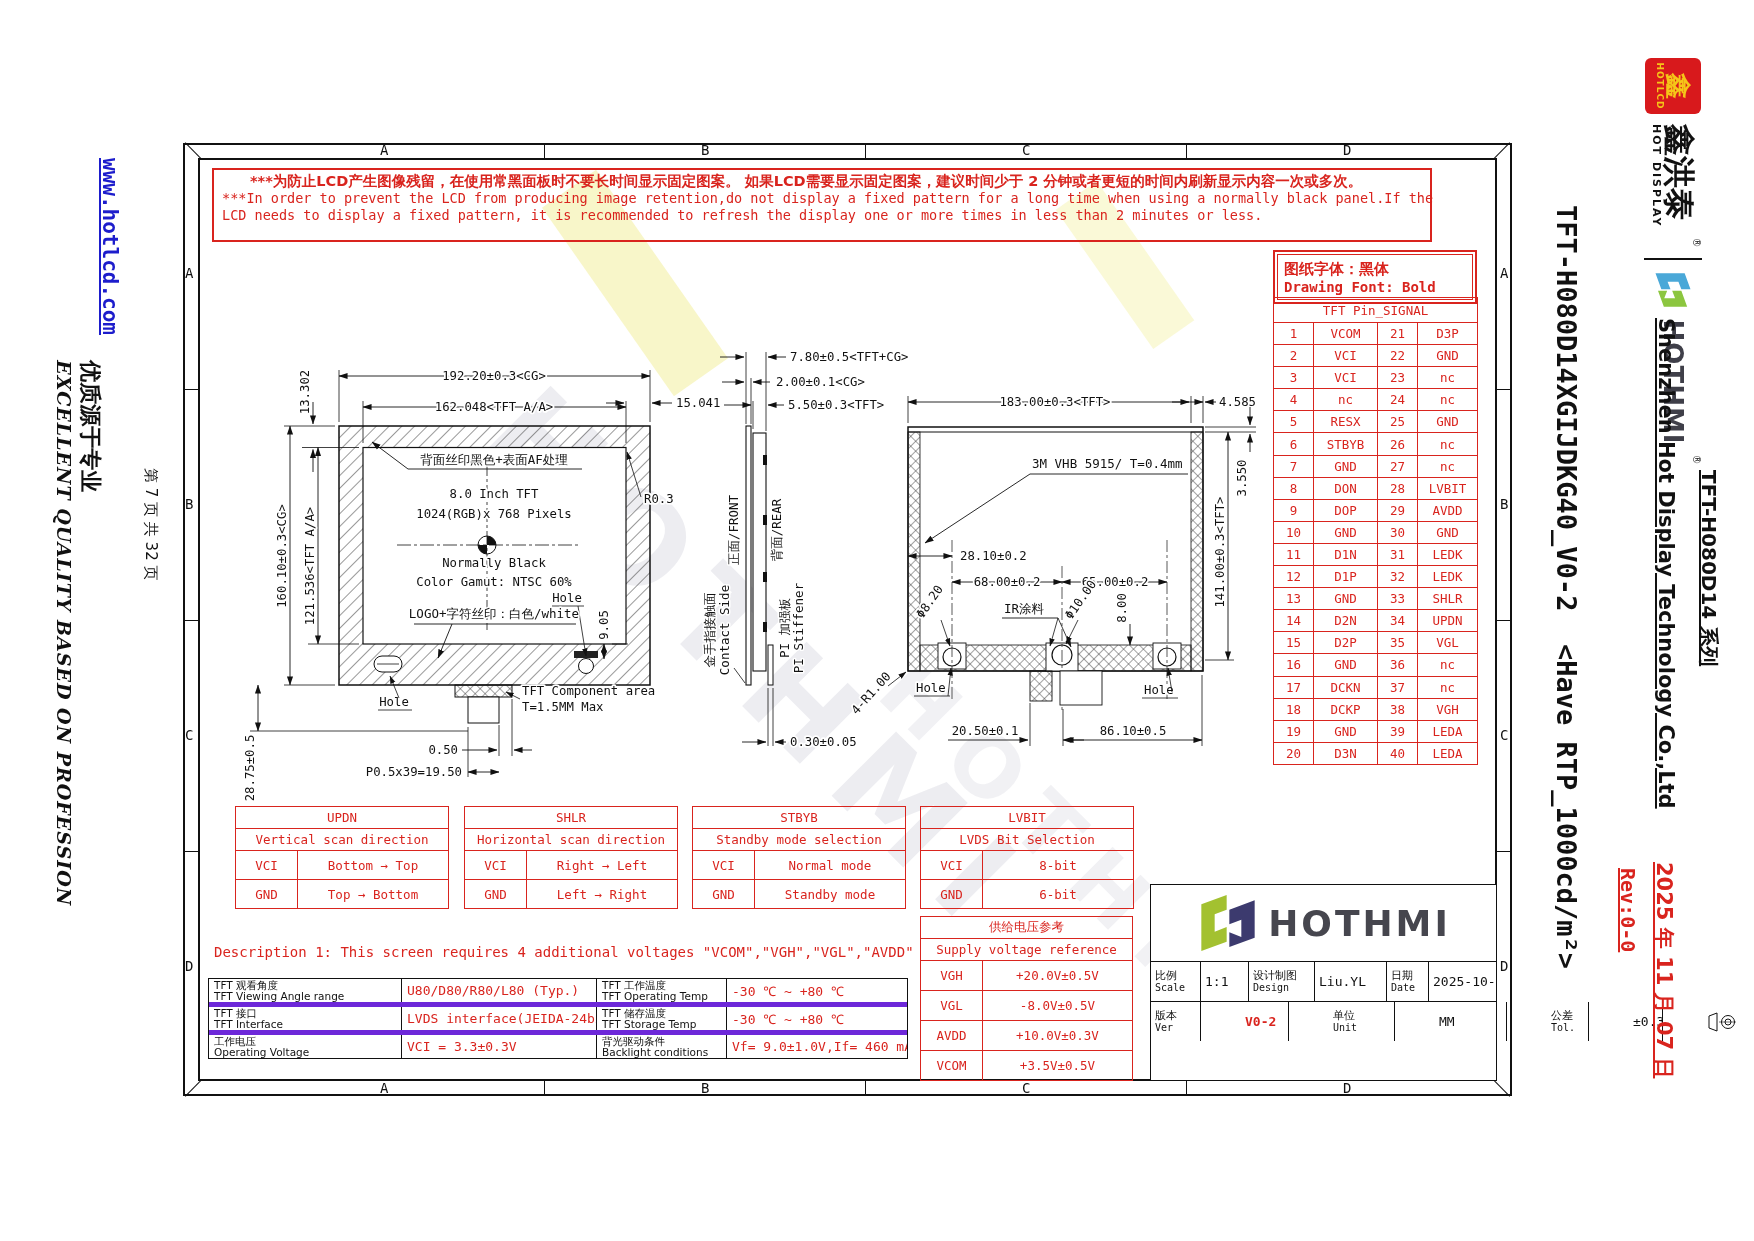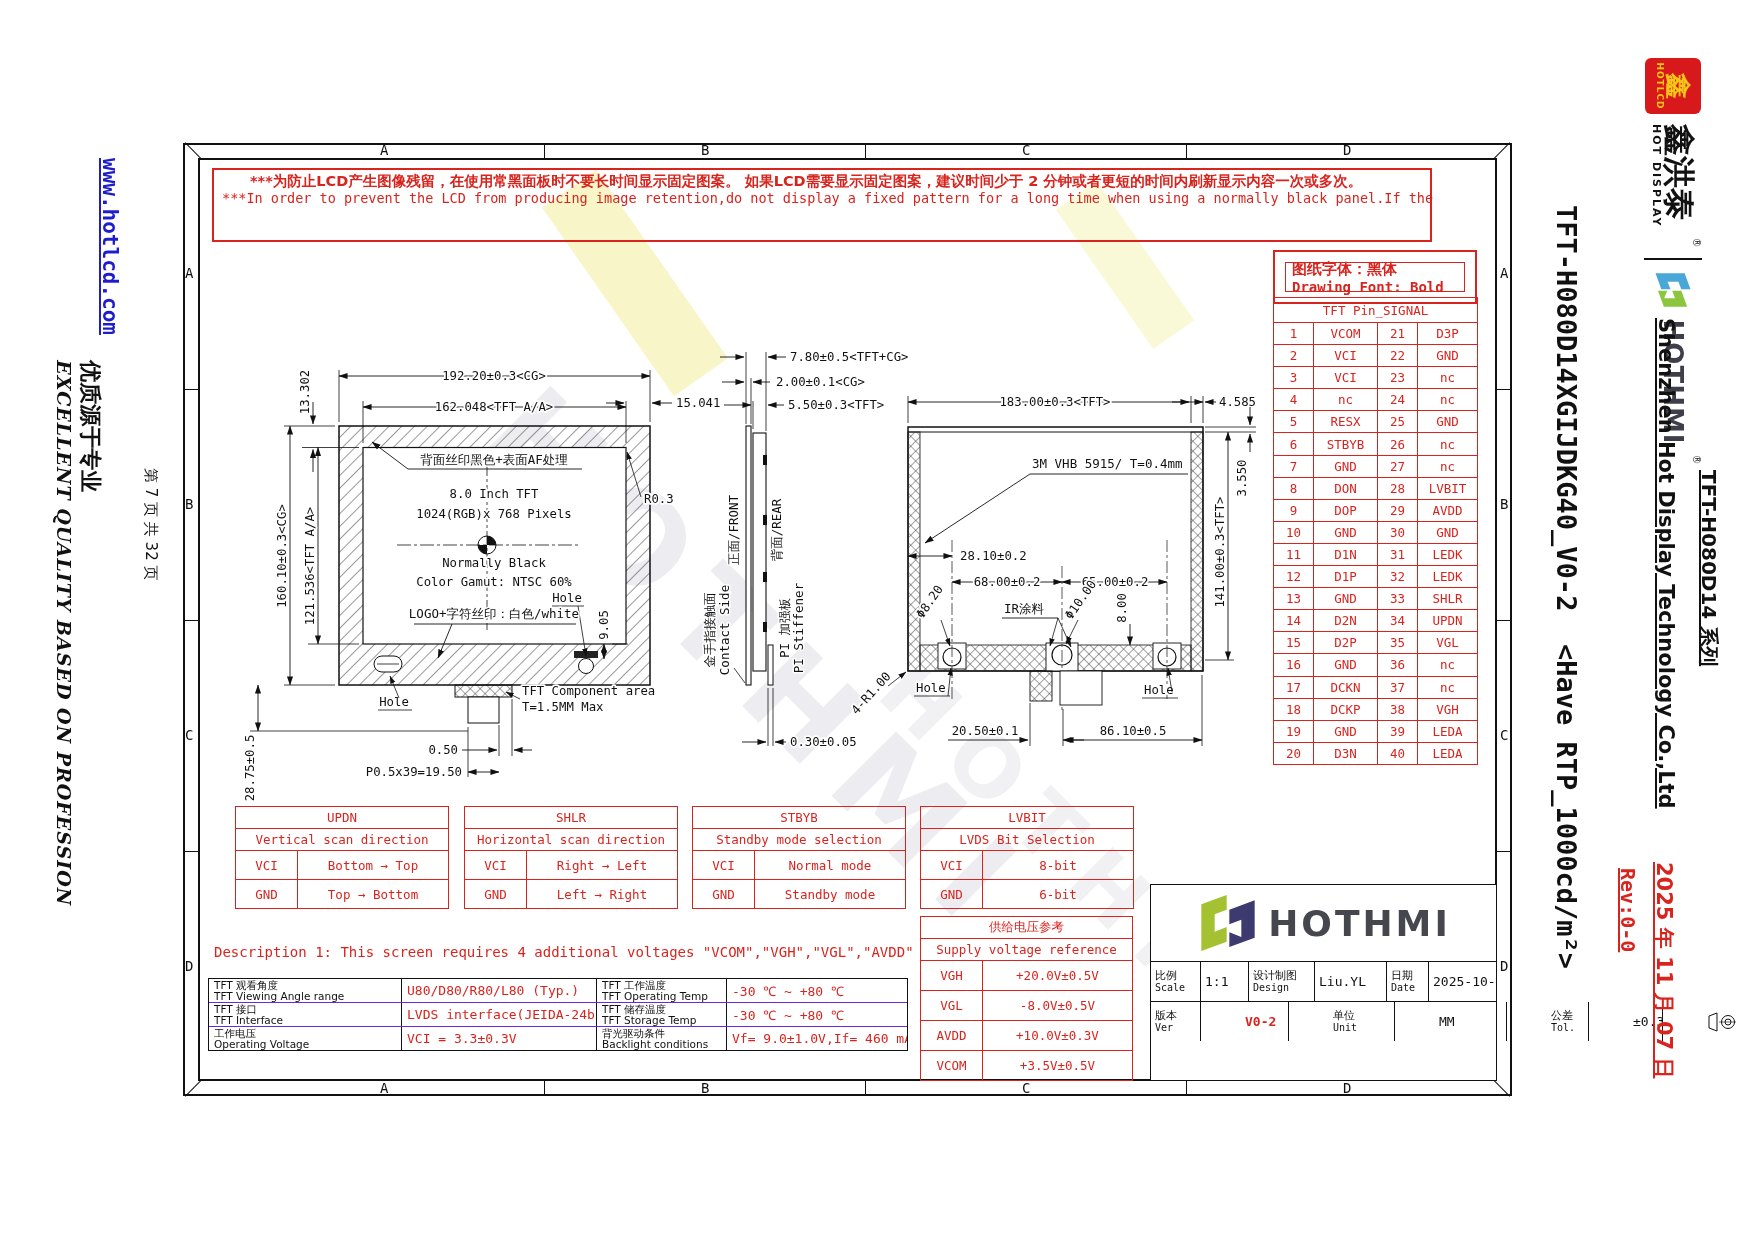--- a/index.html
+++ b/index.html
@@ -14,21 +14,21 @@
   .corner{position:absolute;width:22px;border-top:1.5px solid #111;}
   
   .wm{position:absolute;pointer-events:none;}
   .wm-text{font-weight:bold;letter-spacing:22px;color:rgba(80,80,120,0.10);white-space:nowrap;}
   
   .warnbox{position:absolute;left:212px;top:168px;width:1220px;height:74px;border:2px solid #d9241e;box-sizing:border-box;
            color:#d9241e;padding:3px 8px;}
   .warnbox .wcn{font:bold 14.5px "DejaVu Sans",sans-serif;line-height:17px;white-space:nowrap;margin-left:28px;}
   .warnbox .wen{font:13.5px "DejaVu Sans Mono",monospace;line-height:17px;white-space:nowrap;}
   
-  .fontnote{position:absolute;left:1273px;top:250px;width:204px;height:54px;border:2px solid #d9241e;box-sizing:border-box;padding:10px;}
+  .fontnote{position:absolute;left:1273px;top:250px;width:204px;height:54px;border:2px solid #d9241e;box-sizing:border-box;padding:2px;}
   .fontnote .in{border:1px solid #d9241e;height:100%;box-sizing:border-box;display:flex;flex-direction:column;justify-content:center;padding-left:6px;}
   .fontnote .l1{font:bold 15px "DejaVu Sans",sans-serif;color:#d9241e;}
   .fontnote .l2{font:bold 14px "DejaVu Sans Mono",monospace;color:#d9241e;}
   
   table.red{border-collapse:collapse;table-layout:fixed;}
   table.red th,table.red td{border:1.4px solid #d9241e;color:#d9241e;text-align:center;padding:0;
       font:12.5px "DejaVu Sans Mono",monospace;overflow:hidden;white-space:nowrap;}
   .pinbox{position:absolute;left:1273px;top:297px;width:204px;}
   .pinbox table{width:204px;}
   .pinbox th{height:24px;font-weight:bold;}
@@ -42,21 +42,21 @@
   .supbox{position:absolute;left:920px;top:916px;width:213px;}
   .supbox table{width:213px;}
   .supbox th{height:21px;font-weight:bold;}
   .supbox td{height:29px;}
   .supbox col.c1{width:62px}
   
   .note1{position:absolute;left:214px;top:920px;color:#d9241e;font:bold 15px "DejaVu Sans",sans-serif;white-space:nowrap;}
   .note2{position:absolute;left:214px;top:944px;color:#d9241e;font:14px "DejaVu Sans Mono",monospace;white-space:nowrap;}
   
   .specbox{position:absolute;left:208px;top:978px;width:700px;border:1.5px solid #111;box-sizing:border-box;}
-  .specrow{display:grid;grid-template-columns:192px 195px 130px 181px;border-top:1px solid #6d28d9;}
+  .specrow{display:grid;grid-template-columns:192px 195px 130px 181px;border-top:5px solid #6d28d9;}
   .specrow:first-child{border-top:none;}
   .speccell{border-left:1px solid #111;height:23px;display:flex;flex-direction:column;justify-content:center;padding-left:5px;box-sizing:border-box;overflow:hidden;}
   .speccell:first-child{border-left:none;}
   .sl{font:10.5px "DejaVu Sans",sans-serif;line-height:11px;color:#111;white-space:nowrap;}
   .sv{font:13px "DejaVu Sans Mono",monospace;color:#d9241e;white-space:nowrap;}
   
   .tblock{position:absolute;left:1150px;top:884px;width:347px;height:197px;border:1.5px solid #111;box-sizing:border-box;background:#fff;}
   .tb-logo{height:76px;border-bottom:1px solid #111;display:flex;align-items:center;justify-content:center;gap:8px;}
   .tb-word{font:bold 36px "DejaVu Sans",sans-serif;color:#46464e;letter-spacing:3px;}
   .tb-prod{display:grid;grid-template-columns:100px 245px;height:38px;border-bottom:1px solid #111;}
@@ -152,20 +152,21 @@
   <div class="tickh" style="left:1497px;top:851px;width:15px;"></div>
 
   <div class="wm" style="left:520px;top:250px;width:230px;height:66px;background:#f6f4bb;opacity:.8;transform:rotate(55deg);"></div>
   <div class="wm" style="left:1040px;top:240px;width:170px;height:50px;background:#f8f6c6;opacity:.7;transform:rotate(55deg);"></div>
   <div class="wm wm-text" style="left:560px;top:360px;font-size:125px;transform:rotate(45deg);transform-origin:left top;">HOTHMI</div>
   <div class="wm wm-text" style="left:930px;top:640px;font-size:85px;color:rgba(80,80,120,0.08);transform:rotate(45deg);transform-origin:left top;">HOTHMI</div>
 
   <div class="warnbox">
     <div class="wcn">***为防止LCD产生图像残留，在使用常黑面板时不要长时间显示固定图案。 如果LCD需要显示固定图案，建议时间少于 2 分钟或者更短的时间内刷新显示内容一次或多次。</div>
     <div class="wen">***In order to prevent the LCD from producing image retention,do not display a fixed pattern for a long time when using a normally black panel.If the</div>
+    <div class="wen"> LCD needs to display a fixed pattern,  it is recommended to refresh the display one or more times in less than 2 minutes or less.</div>
   </div>
 
   <div class="fontnote">
     <div class="in">
       <div class="l1">图纸字体：黑体</div>
       <div class="l2">Drawing Font: Bold</div>
     </div>
   </div>
 
   <div class="pinbox">

